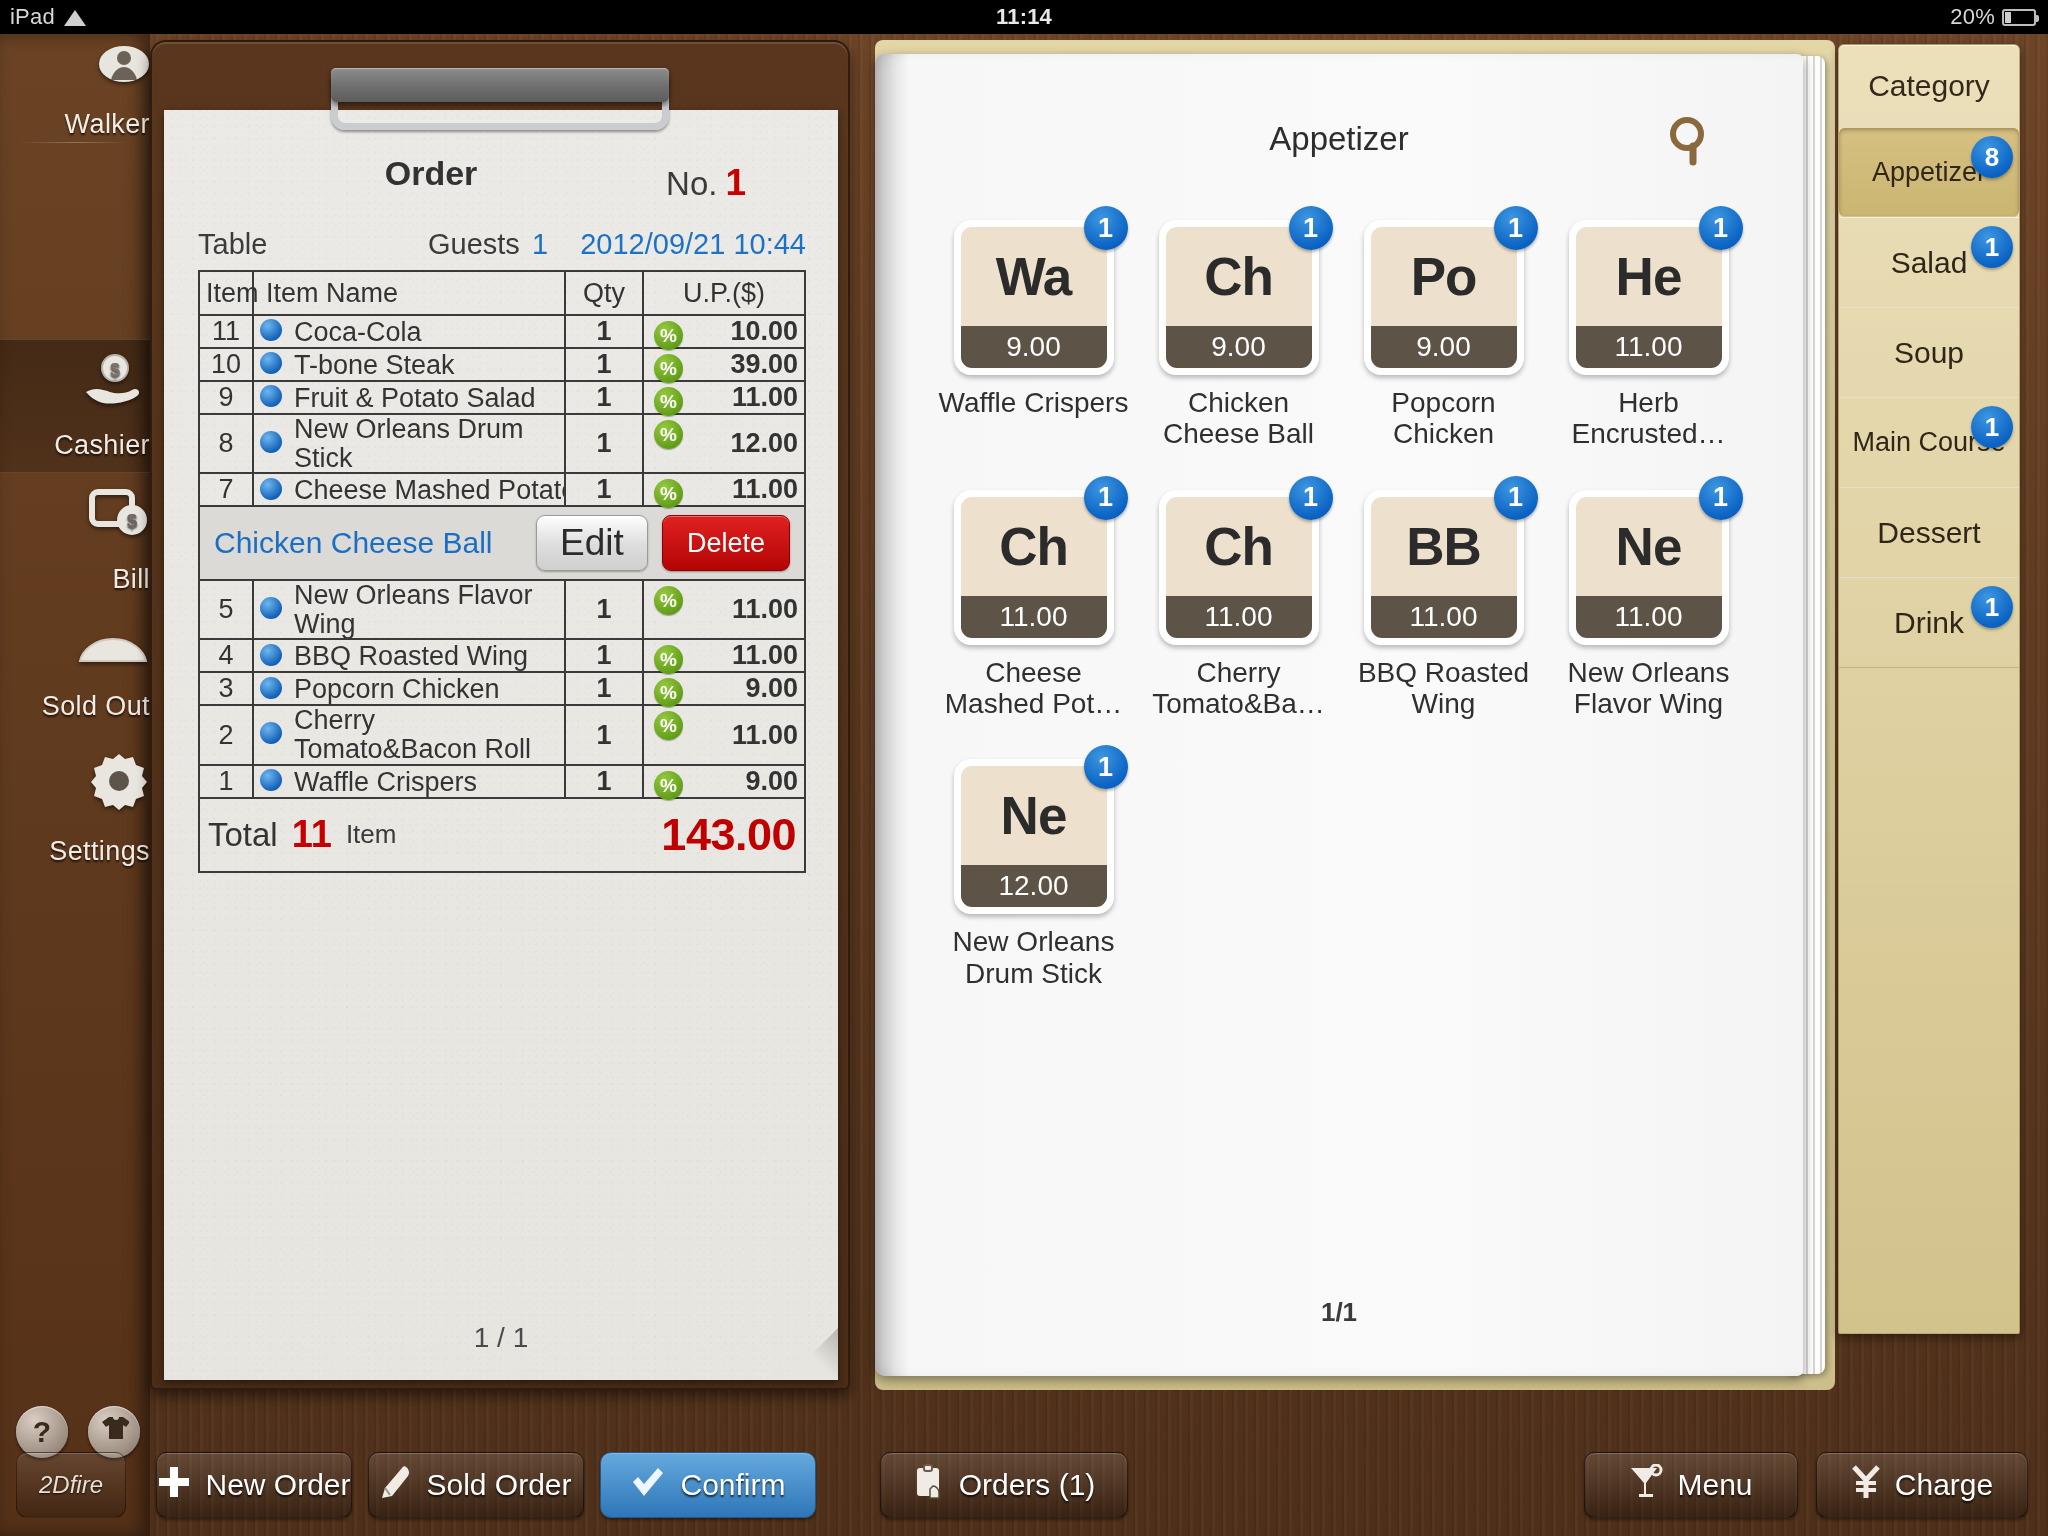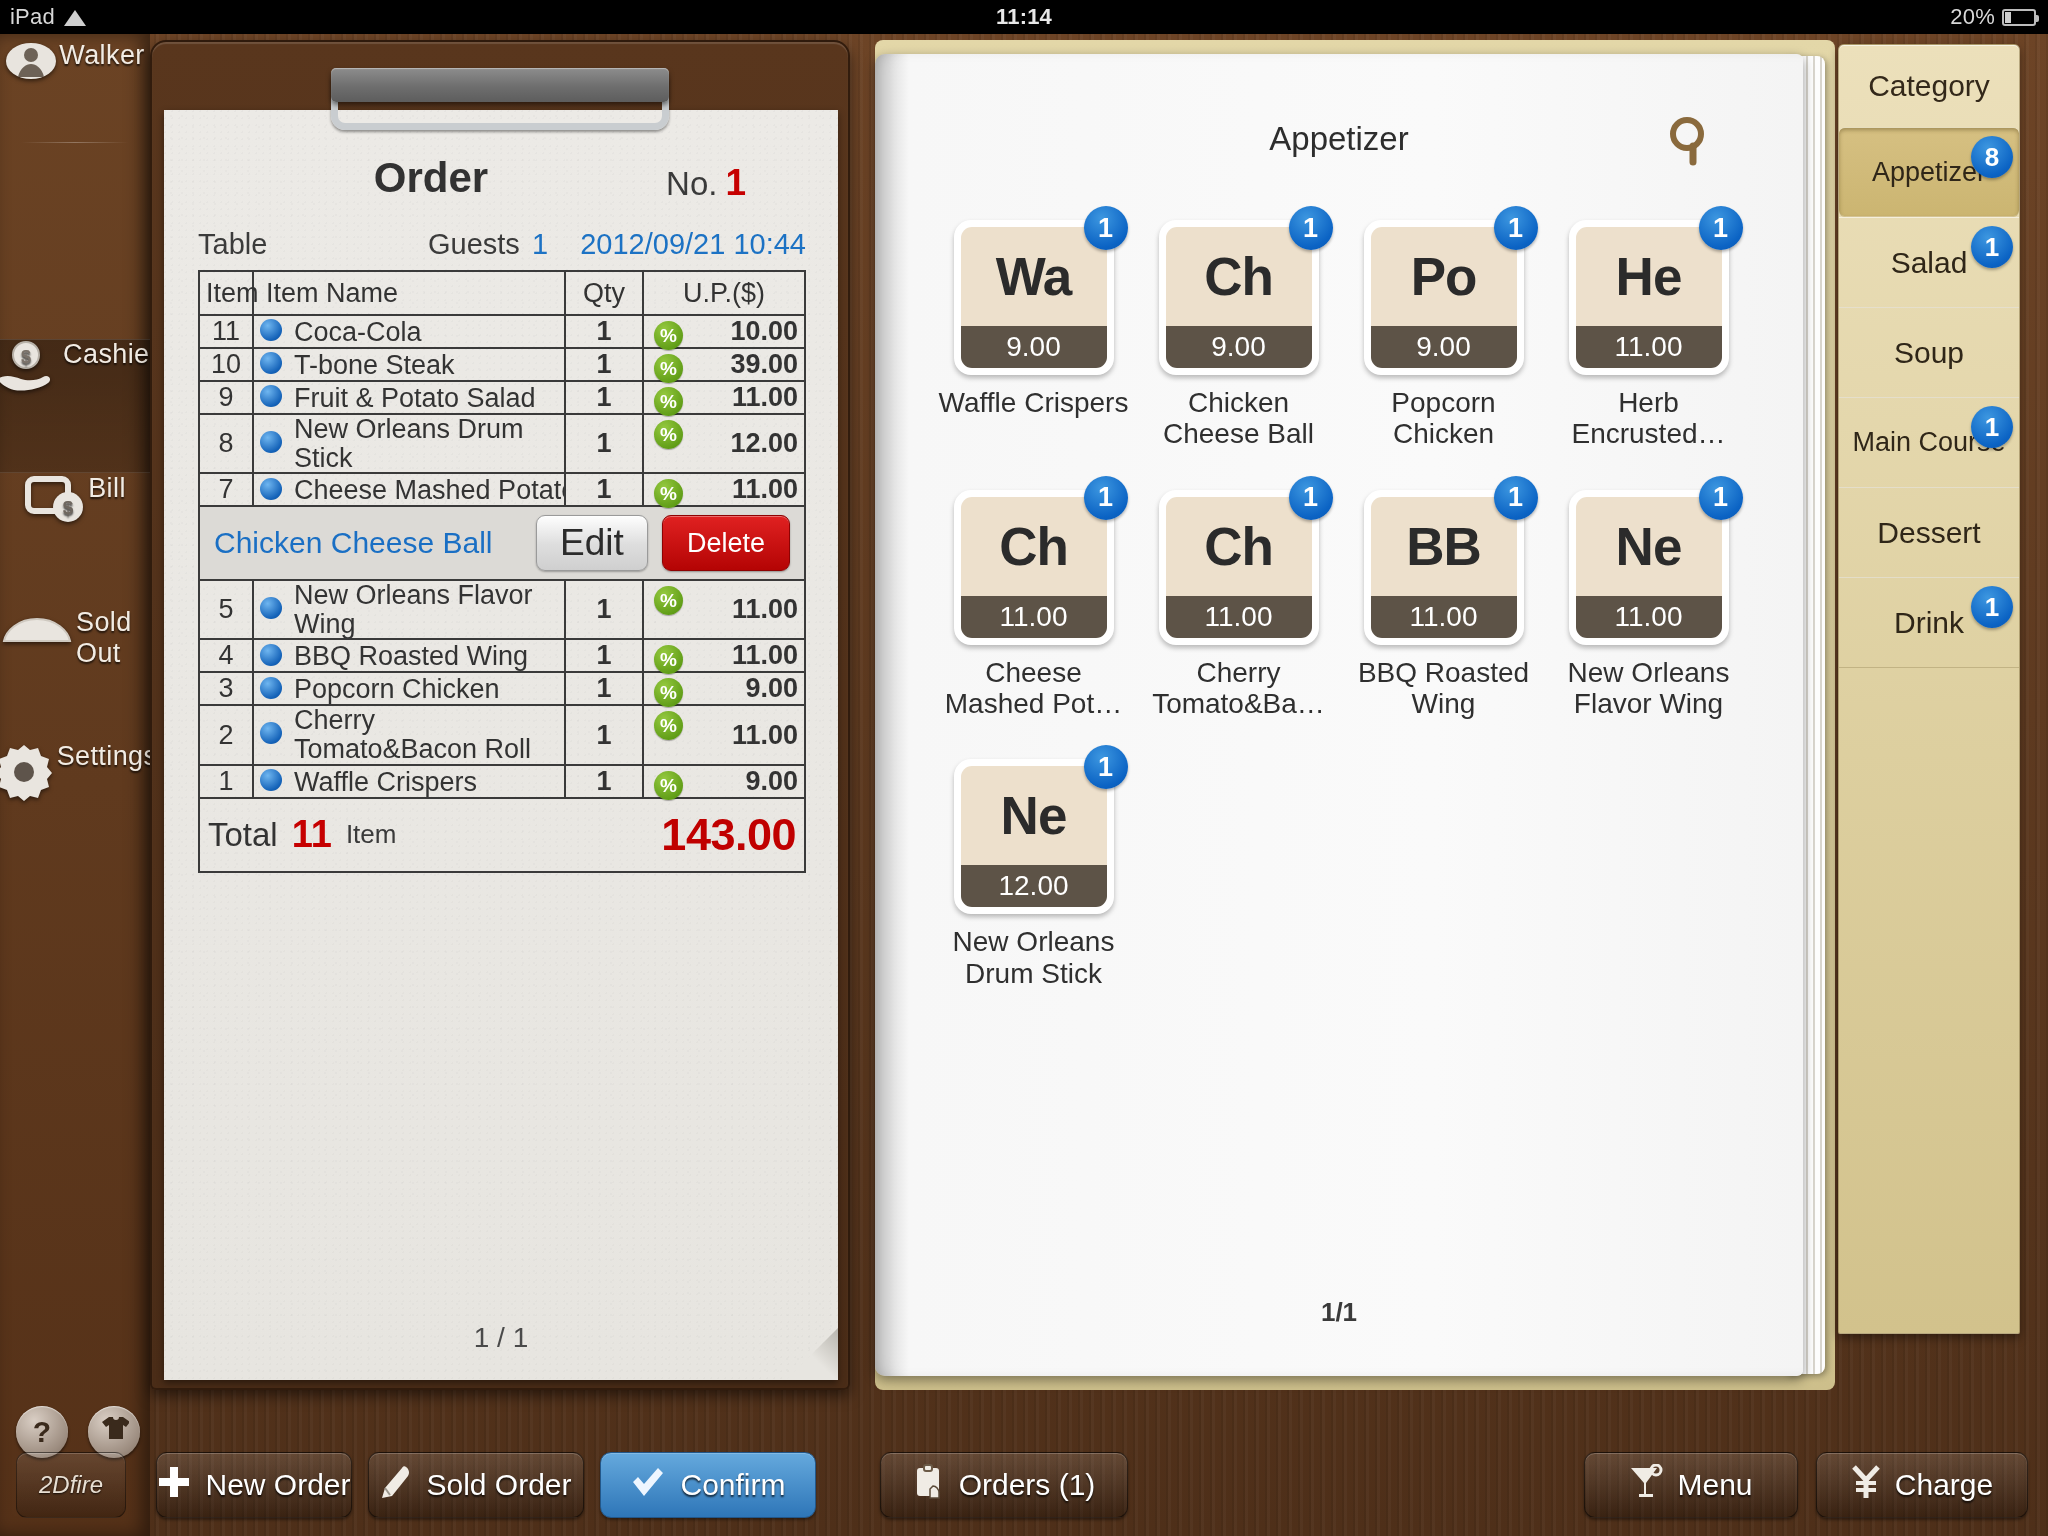--- a/index.html
+++ b/index.html
@@ -39,22 +39,22 @@
   }
   .wood-dark-left{
     position:absolute;left:0;top:0;width:150px;height:100%;
     background:linear-gradient(180deg,#6b4324,#553118);
     box-shadow: inset -8px 0 18px rgba(0,0,0,.45);
   }
 
   
   .sidebar{ position:absolute; left:0; top:34px; width:150px; height:1350px; }
   .side-item{
-    width:150px; display:flex; flex-direction:row; align-items:flex-start; justify-content:center;
-    color:#f2ece4; text-shadow:0 2px 2px rgba(0,0,0,.7); gap:2px; user-select:none;
+    width:150px; display:flex; flex-direction:column; align-items:flex-end; justify-content:center;
+    color:#f2ece4; text-shadow:0 2px 2px rgba(0,0,0,.7); gap:20px; user-select:none;
   }
   .side-item .lbl{ font-size:27px; letter-spacing:.4px;}
   #si-user{ height:108px; padding-top:6px;}
   #si-user .lbl{font-size:27px;}
   .side-sep{ width:108px; height:1px; margin:0 auto;
     background:linear-gradient(90deg,rgba(255,255,255,0),rgba(255,255,255,.28),rgba(255,255,255,0));}
   .side-btn{ height:134px; position:relative;}
   .side-btn.active{
     background:linear-gradient(180deg,rgba(0,0,0,.34),rgba(0,0,0,.20));
     box-shadow: inset 0 1px 0 rgba(255,255,255,.13), inset 0 -1px 0 rgba(255,255,255,.10);
@@ -100,21 +100,21 @@
       linear-gradient(180deg,#eceae6,#e7e5e0);
     background-size: 7px 7px, 11px 11px, 100% 100%;
     box-shadow: 0 3px 7px rgba(0,0,0,.45);
   }
   .paper::after{
     content:""; position:absolute; right:0; bottom:0; width:52px;height:52px;
     background:linear-gradient(225deg,#b7b4ad 0%, #e7e5e0 52%);
     clip-path: polygon(100% 0,100% 100%,0 100%);
   }
   .ord-title{ position:absolute; left:0; top:44px; width:534px; text-align:center;
-    font-size:42px; font-weight:bold; color:#323232; }
+    font-size:34px; font-weight:bold; color:#323232; }
   .ord-no{ position:absolute; right:92px; top:52px; font-size:33px; color:#3a3a3a;}
   .ord-no b{ color:#c60000; font-weight:bold; font-size:37px; margin-left:8px;}
   .meta{ position:absolute; left:34px; top:118px; width:608px; height:34px; font-size:29px; color:#3b3b3b;}
   .meta .guests{ position:absolute; left:230px; }
   .meta .guests b{ color:#1c72c4; font-weight:normal; margin-left:12px;}
   .meta .date{ position:absolute; right:0; color:#1c72c4; }
 
   table.items{ position:absolute; left:34px; top:160px; width:606px; border-collapse:collapse;
     table-layout:fixed; }
   table.items th, table.items td{

